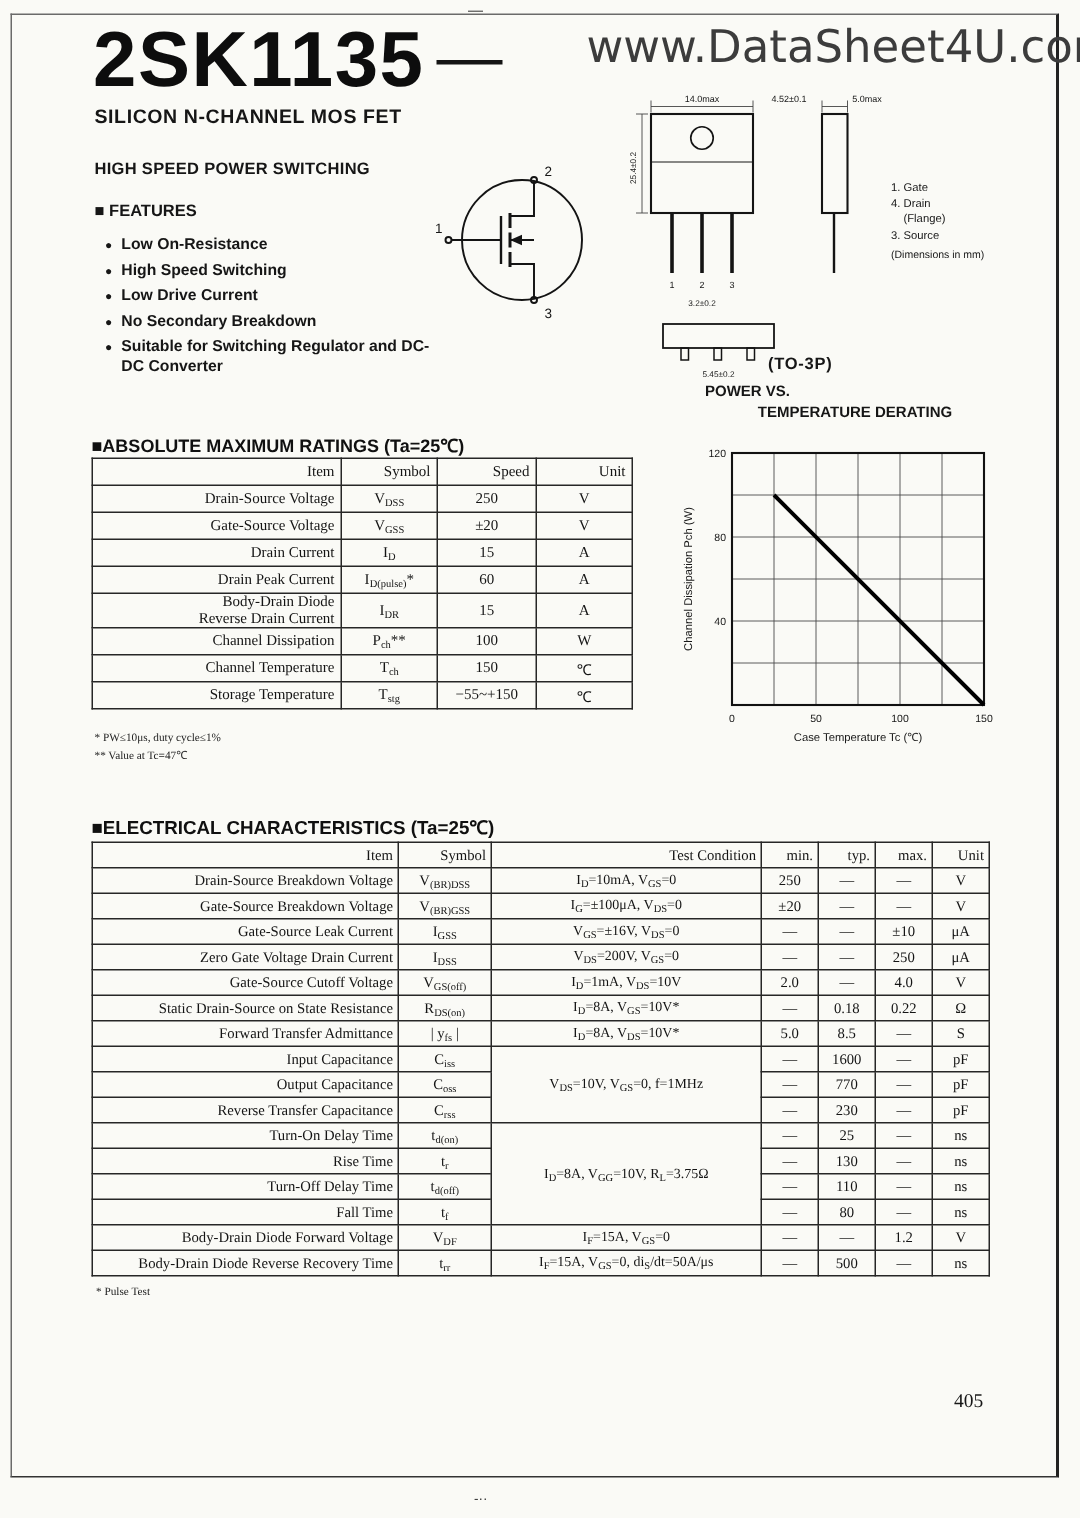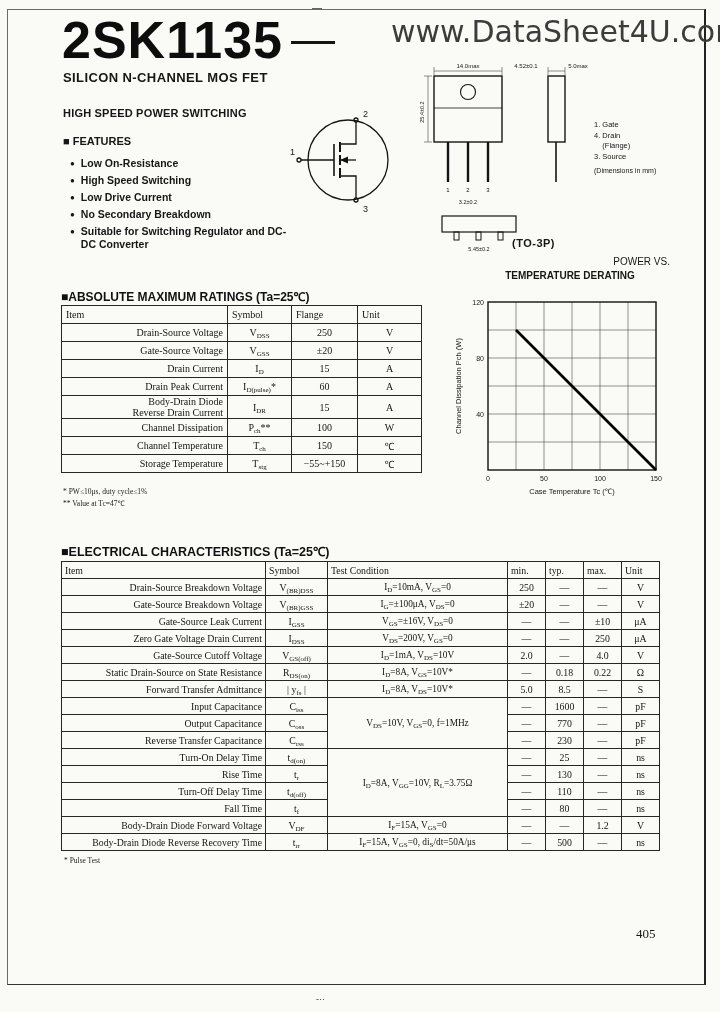--- a/index.html
+++ b/index.html
@@ -15,31 +15,31 @@
   .subtitle{position:absolute;left:63px;top:70px;font-size:13px;font-weight:bold;letter-spacing:.4px}
   .application{position:absolute;left:63px;top:107px;font-size:11px;font-weight:bold;letter-spacing:.2px}
   .features-title{position:absolute;left:63px;top:135px;font-size:11px;font-weight:bold}
   .features-list{position:absolute;left:70px;top:157px;width:222px;list-style:none}
   .features-list li{display:flex;gap:6px;font-size:10.5px;font-weight:bold;line-height:13px;margin-bottom:4px}
   .features-list .bullet{font-size:8px;line-height:13px}
   .fig{position:absolute}
   .pin-list{position:absolute;left:594px;top:120px;width:108px;font-size:7.5px;line-height:10.5px;white-space:pre}
   .dim-note{position:absolute;left:594px;top:166px;width:110px;font-size:7px;line-height:9px}
   .package-name{position:absolute;left:512px;top:237px;font-size:11px;font-weight:bold;letter-spacing:.5px}
-  .chart-title1{position:absolute;left:470px;top:256px;width:200px;text-align:right;font-size:10px;font-weight:normal}
+  .chart-title1{position:absolute;left:470px;top:256px;width:200px;text-align:left;font-size:10px;font-weight:bold}
   .chart-title2{position:absolute;left:470px;top:270px;width:200px;text-align:center;font-size:10px;font-weight:bold}
   .section-title{position:absolute;font-weight:bold;color:#101010}
   .abs-title{left:61px;top:288px;font-size:12px}
   .elec-title{left:61px;top:543px;font-size:12.5px}
   table{border-collapse:collapse;table-layout:fixed;font-family:"Liberation Serif",serif;color:#141414}
   #abs-table{position:absolute;left:61px;top:305px;width:360px;font-size:10px}
   #abs-table td,#abs-table th{border:1px solid #262626;padding:0 4px;height:18px;font-weight:normal;overflow:hidden}
   #elec-table{position:absolute;left:61px;top:561px;width:598px;font-size:9.8px}
   #elec-table td,#elec-table th{border:1px solid #262626;padding:0 3px;height:17px;font-weight:normal;overflow:hidden}
-  th{text-align:left}
+  th{text-align:right}
   td.c{text-align:center}
   td.item{text-align:right}
   td.cond{text-align:center;font-size:9.3px}
   sub{font-size:7px;vertical-align:-2px;line-height:0}
   .footnote{position:absolute;font-size:7.5px;font-family:"Liberation Serif",serif;color:#222}
   .page-number{position:absolute;left:636px;top:926px;font-size:13px;font-family:"Liberation Serif",serif}
   svg text{font-family:"Liberation Sans",sans-serif;fill:#161616}
 </style>
 </head>
 <body>
@@ -180,21 +180,21 @@
       <colgroup>
         <col style="width:166px">
         <col style="width:64px">
         <col style="width:66px">
         <col style="width:64px">
       </colgroup>
       <tbody>
         <tr>
           <th>Item</th>
           <th>Symbol</th>
-          <th>Flange</th>
+          <th>Speed</th>
           <th>Unit</th>
         </tr>
         <tr>
           <td class="item">Drain-Source Voltage</td>
           <td class="c">V<sub>DSS</sub></td>
           <td class="c">250</td>
           <td class="c">V</td>
         </tr>
         <tr>
           <td class="item">Gate-Source Voltage</td>

